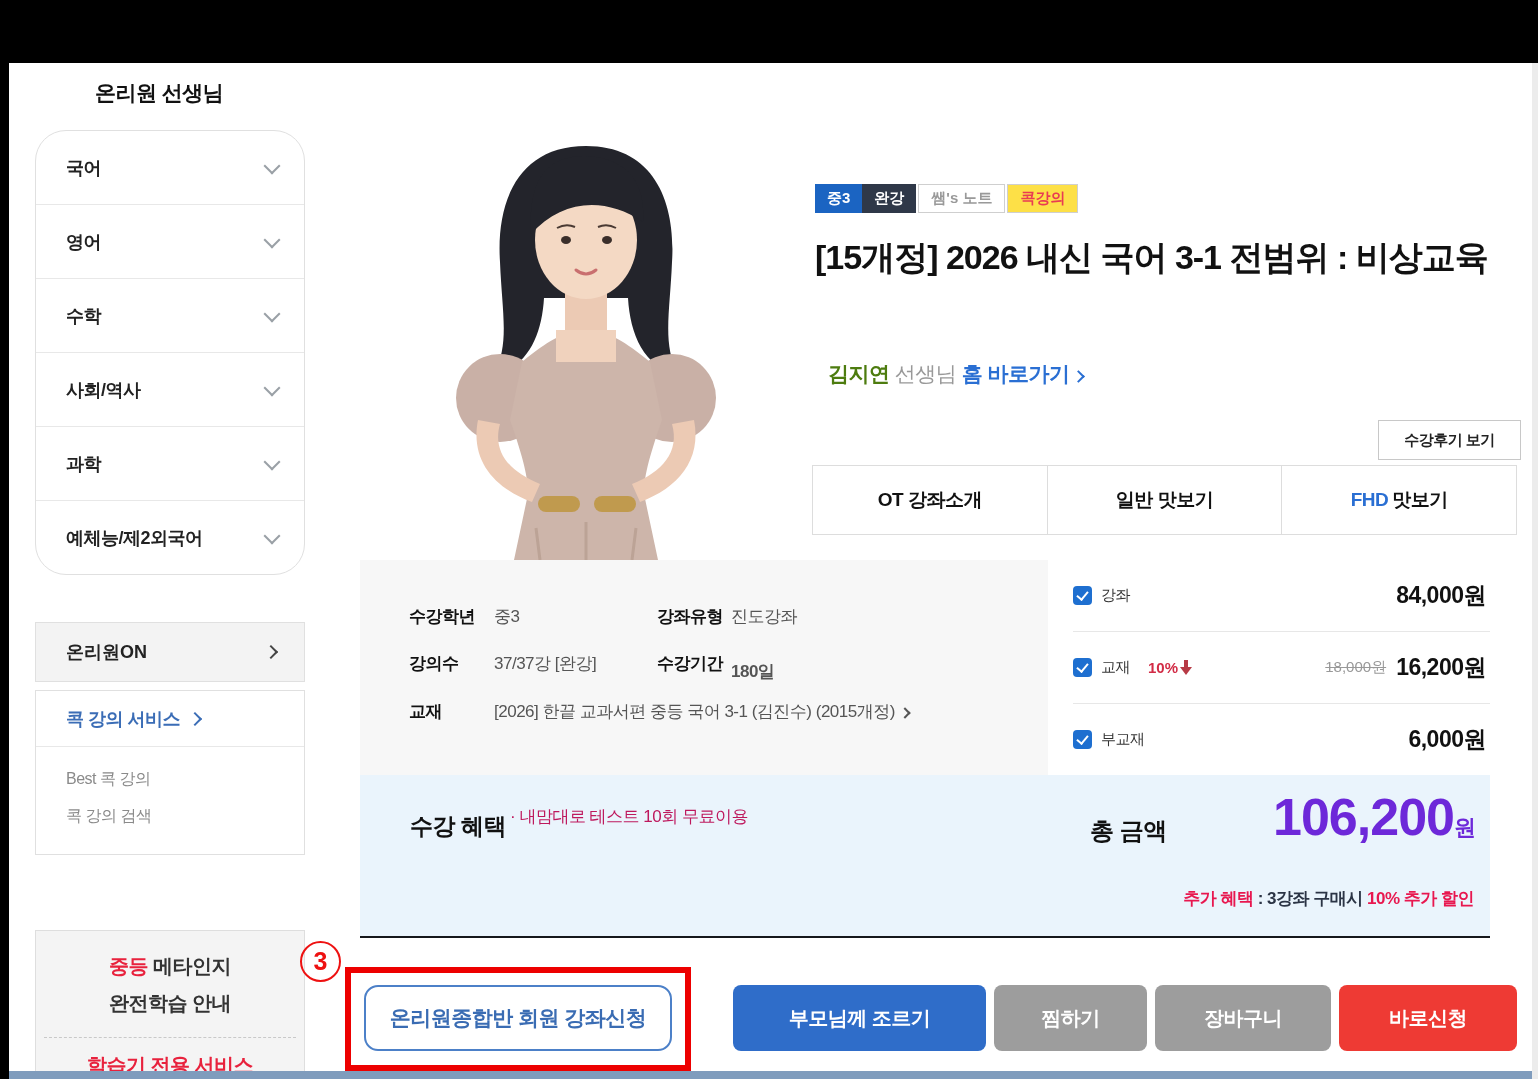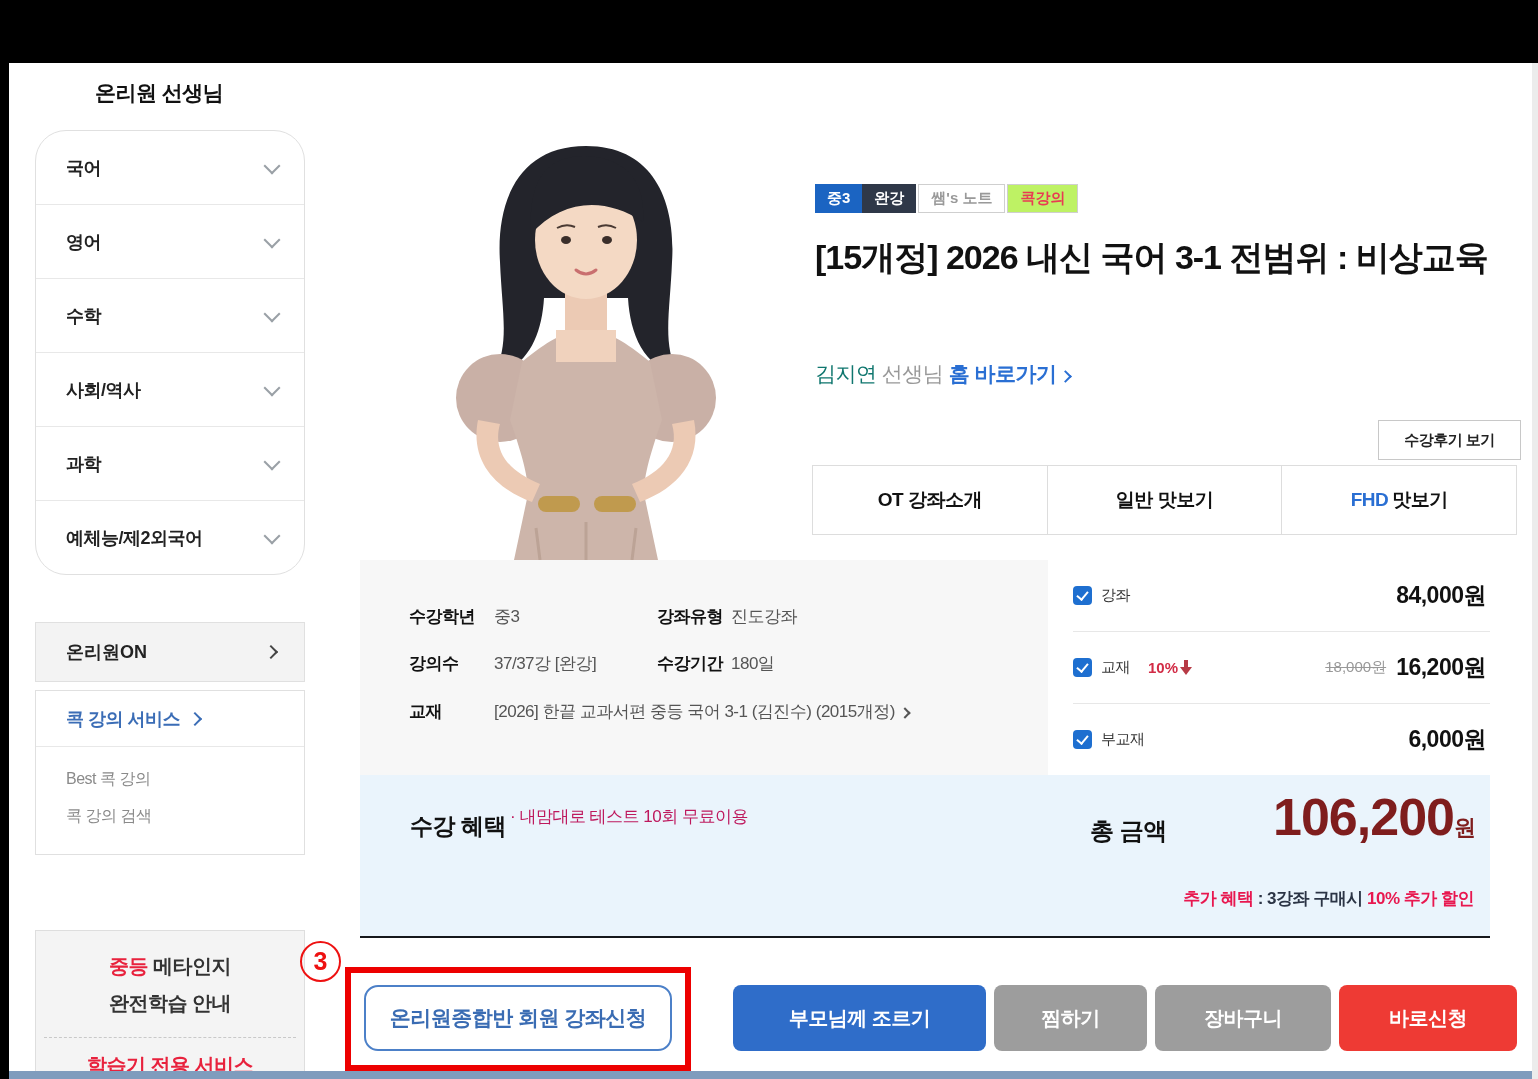--- a/index.html
+++ b/index.html
@@ -33,24 +33,24 @@
   .meta-dash{margin:20px 8px 0 8px;border-top:1px dashed #c9c9c9;}
   .meta-link{margin-top:14px;font-size:20px;font-weight:700;color:#e8223d;letter-spacing:-0.5px;cursor:pointer;}
 
   
   .photo{position:absolute;left:351px;top:67px;width:452px;height:430px;}
   .badges{position:absolute;left:806px;top:121px;display:flex;}
   .badge{height:29px;display:flex;align-items:center;justify-content:center;padding:0 12px;font-size:15px;font-weight:700;box-sizing:border-box;}
   .badge.blue{background:#1b64c2;color:#fff;}
   .badge.navy{background:#2f3848;color:#fff;}
   .badge.outline{background:#fff;border:1px solid #cfcfcf;color:#999;margin-left:2px;}
-  .badge.kok{background:#bef264;border:1px solid #cfcfcf;color:#e93b53;margin-left:2px;}
+  .badge.kok{background:#fde047;border:1px solid #cfcfcf;color:#e93b53;margin-left:2px;}
   .course-title{position:absolute;left:806px;top:172px;width:700px;font-size:34px;line-height:1.32;font-weight:800;color:#111;letter-spacing:-1px;}
   .teacher-line{position:absolute;left:806px;top:297px;font-size:21px;letter-spacing:-0.5px;}
-  .teacher-line .name{font-weight:400;color:#0f766e;}
+  .teacher-line .name{font-weight:700;color:#4d7c0f;margin-left:13px;}
   .teacher-line .suffix{color:#999;}
   .teacher-line .home{color:#2a6fd3;font-weight:800;cursor:pointer;}
   .teacher-line .chev-right{color:#2a6fd3;width:7px;height:7px;margin-left:4px;}
   .review-btn{position:absolute;left:1369px;top:357px;width:141px;height:38px;border:1px solid #c8c8c8;background:#fff;
     display:flex;align-items:center;justify-content:center;font-size:15px;font-weight:700;color:#222;cursor:pointer;letter-spacing:-0.5px;}
   .tabs{position:absolute;left:803px;top:402px;width:705px;height:70px;border:1px solid #ddd;display:flex;box-sizing:border-box;background:#fff;}
   .tab{flex:1;display:flex;align-items:center;justify-content:center;font-size:19px;font-weight:700;color:#111;cursor:pointer;letter-spacing:-0.5px;}
   .tab + .tab{border-left:1px solid #ddd;}
   .tab .fhd{color:#2a6fd3;margin-right:4px;}
 
@@ -72,21 +72,21 @@
   .arrow-down::after{content:"";position:absolute;left:0;top:7px;border-left:6px solid transparent;border-right:6px solid transparent;border-top:8px solid #b73a45;}
   .price-spacer{flex:1;}
   .orig-price{font-size:15px;color:#999;text-decoration:line-through;margin-right:10px;}
   .cur-price{font-size:23px;font-weight:800;color:#111;letter-spacing:-0.5px;}
 
   
   .benefit-panel{position:absolute;left:351px;top:712px;width:1130px;height:161px;background:#eaf4fc;border-bottom:2px solid #15171c;box-sizing:content-box;}
   .benefit-label{position:absolute;left:50px;top:36px;font-size:23px;font-weight:800;color:#111;letter-spacing:-0.5px;}
   .benefit-text{position:absolute;left:150px;top:30px;font-size:17px;color:#be185d;letter-spacing:-0.5px;}
   .total-label{position:absolute;left:730px;top:40px;font-size:24px;font-weight:800;color:#111;letter-spacing:-0.5px;}
-  .total-amount{position:absolute;right:14px;top:12px;color:#7f1d1d;font-weight:800;white-space:nowrap;}
+  .total-amount{position:absolute;right:14px;top:12px;color:#6d28d9;font-weight:800;white-space:nowrap;}
   .total-amount .num{font-size:52px;letter-spacing:-1px;}
   .total-amount .unit{font-size:22px;}
   .extra-line{position:absolute;right:16px;top:112px;font-size:17px;font-weight:700;letter-spacing:-0.5px;white-space:nowrap;}
   .extra-line .pink{color:#e8174f;}
   .extra-line .dark{color:#2b3445;}
 
   
   .step-circle{position:absolute;left:291px;top:878px;width:37px;height:37px;border:2.5px solid #ee1111;border-radius:50%;
     color:#ee1111;font-size:25px;font-weight:700;display:flex;align-items:center;justify-content:center;z-index:40;background:transparent;}
   .red-anno{position:absolute;left:336px;top:904px;width:346px;height:104px;border:6px solid #ed0000;box-sizing:border-box;z-index:30;}
@@ -219,21 +219,21 @@
     </div>
 
     <div class="info-panel">
       <div class="info-item info-label" style="left:49px;top:45px;">수강학년</div>
       <div class="info-item info-value" style="left:134px;top:45px;">중3</div>
       <div class="info-item info-label" style="left:297px;top:45px;">강좌유형</div>
       <div class="info-item info-value" style="left:371px;top:45px;">진도강좌</div>
       <div class="info-item info-label" style="left:49px;top:92px;">강의수</div>
       <div class="info-item info-value" style="left:134px;top:92px;">37/37강 [완강]</div>
       <div class="info-item info-label" style="left:297px;top:92px;">수강기간</div>
-      <div class="info-item info-value" style="left:371px;top:92px;">180일</div>
+      <div class="info-item info-value" style="left:371px;top:100px;font-weight:bold;">180일</div>
       <div class="info-item info-label" style="left:49px;top:140px;">교재</div>
       <div class="info-item info-value" style="left:134px;top:140px;">
         <span>[2026] 한끝 교과서편 중등 국어 3-1 (김진수) (2015개정)</span><span class="chev-right"></span>
       </div>
     </div>
 
     <div class="price-panel">
       <div class="price-row">
         <span class="cb"></span>
         <span class="plbl">강좌</span>

